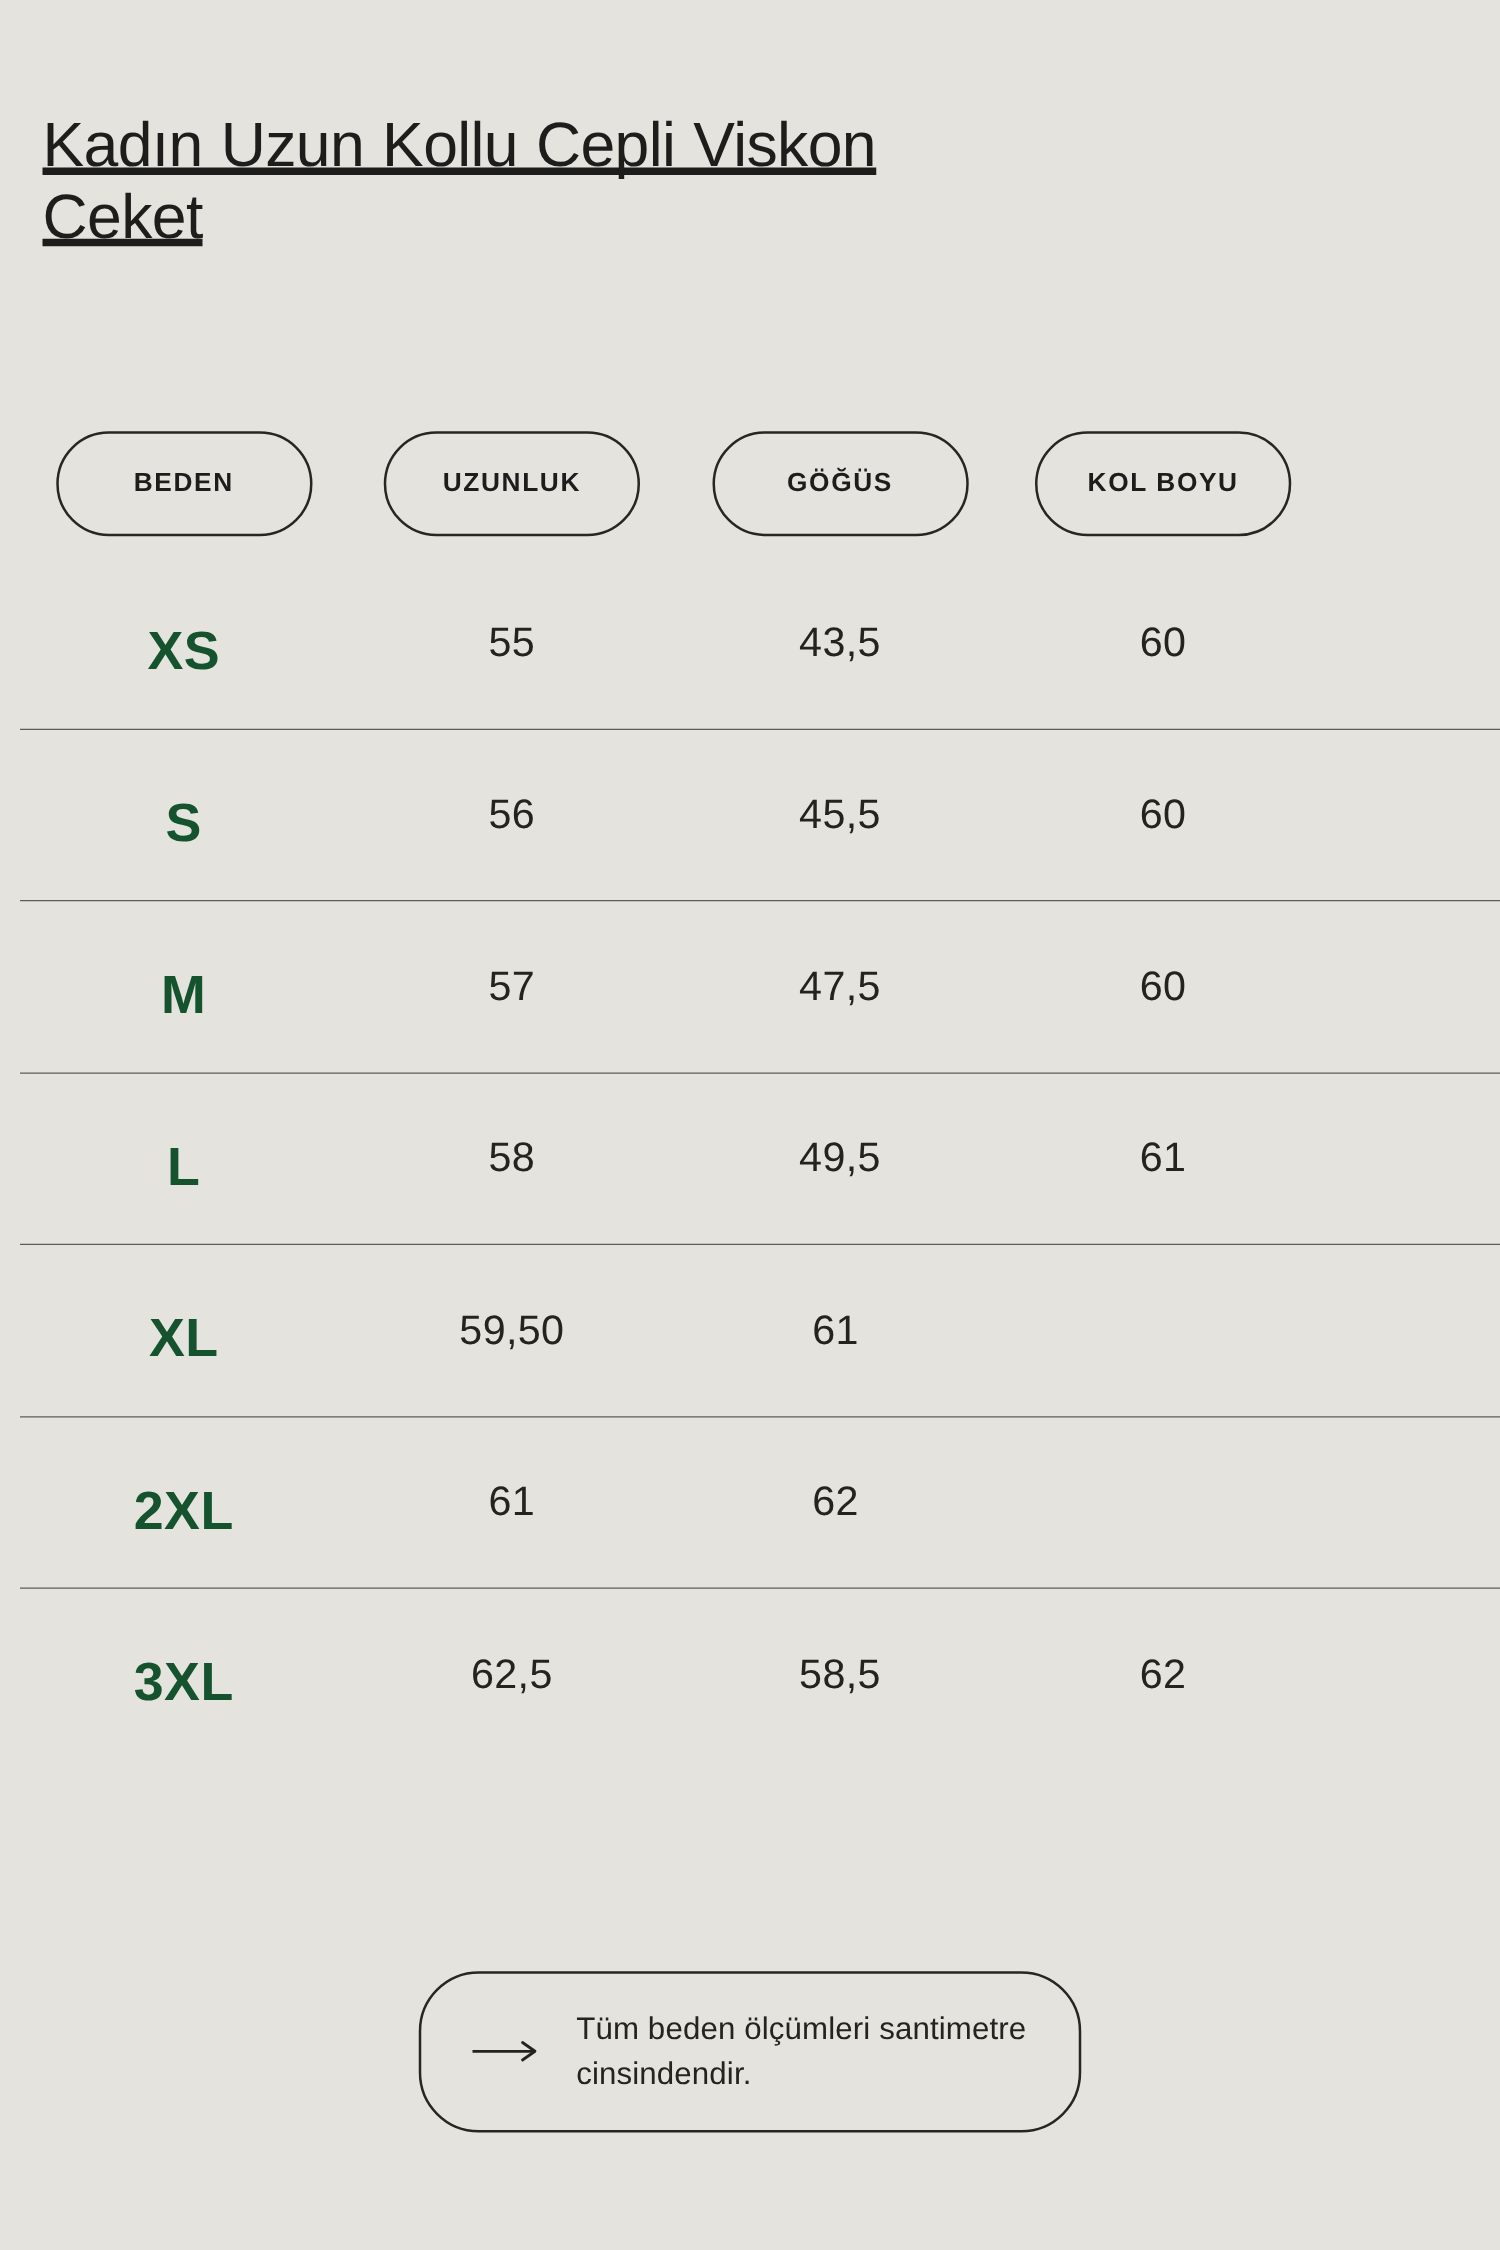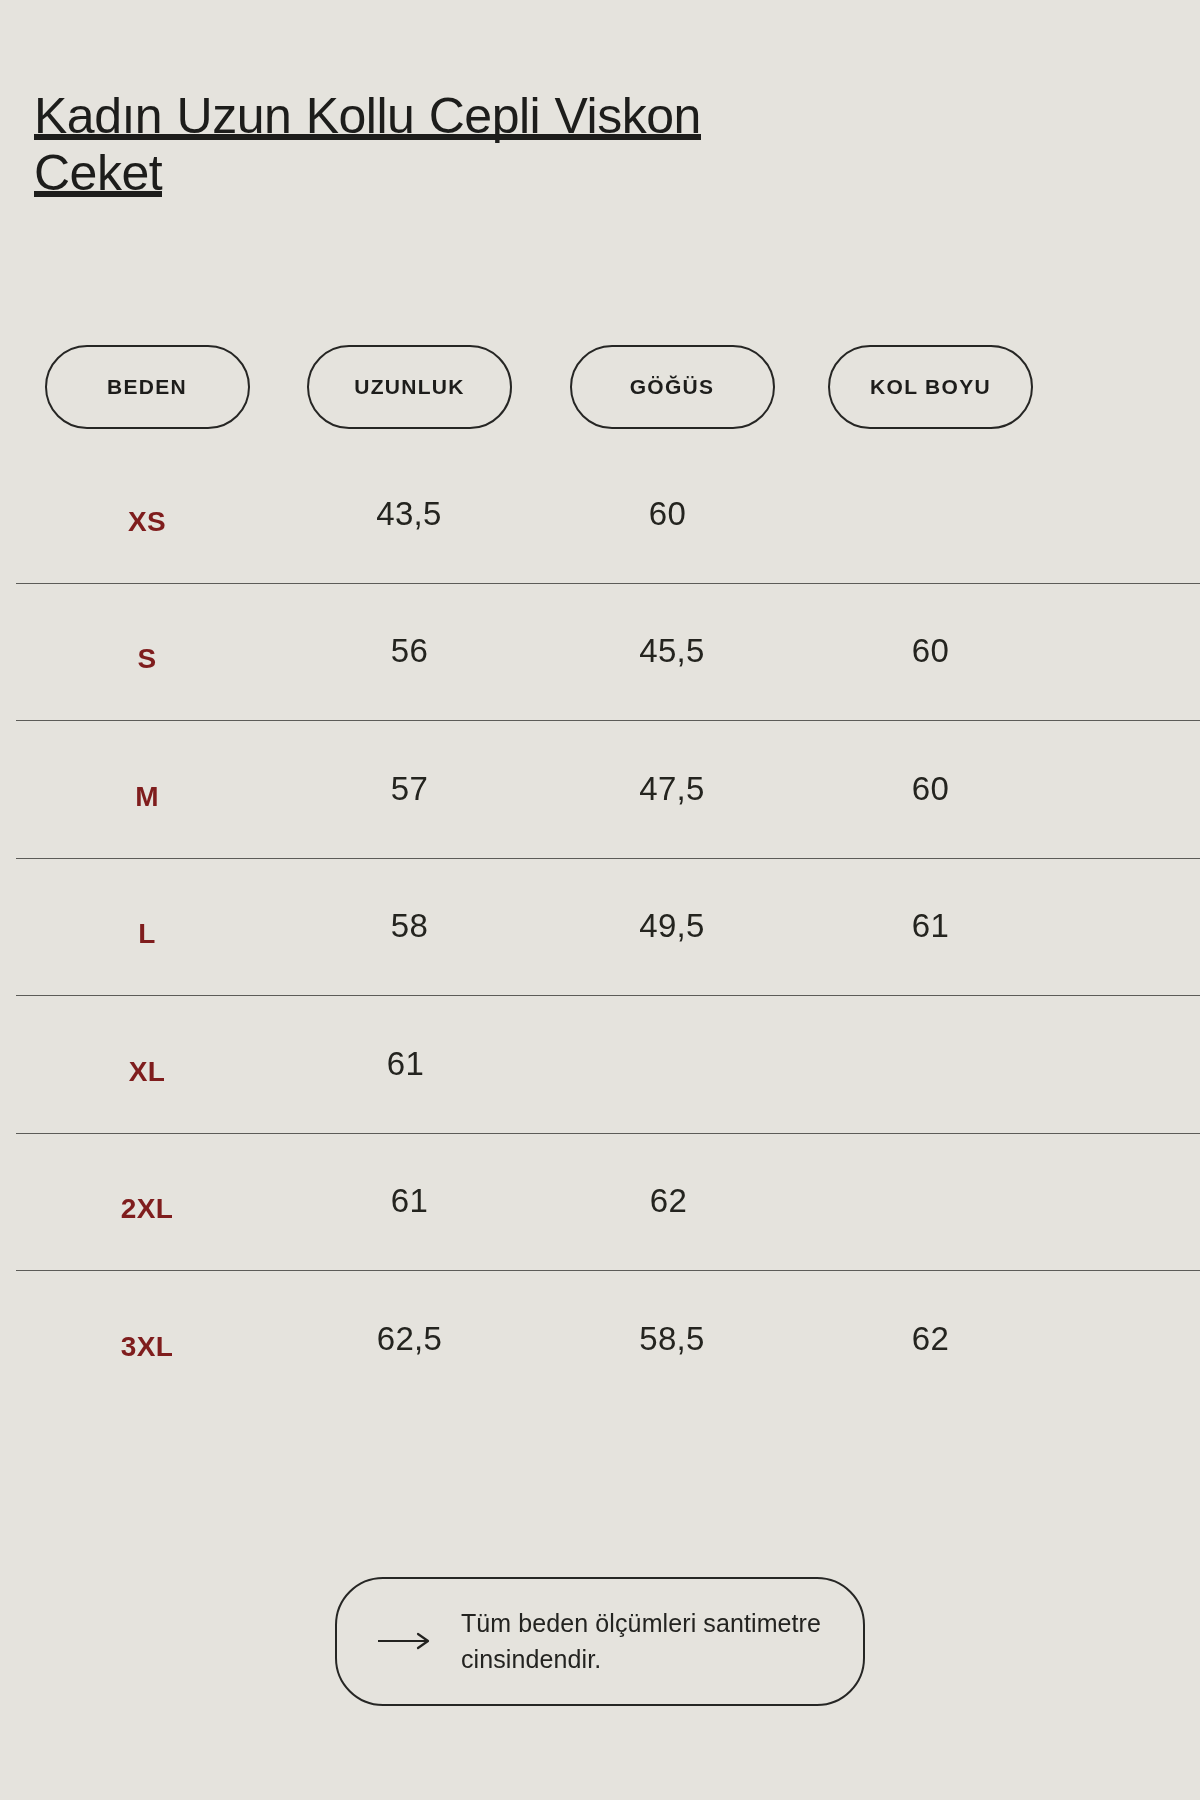--- a/index.html
+++ b/index.html
@@ -127,24 +127,24 @@
     content: "";
     position: absolute;
     top: 0;
     left: 0;
     width: 1200px;
     height: 1px;
     background: #5c5c58;
   }
 
   .size-label {
-    font-size: 28px;
+    font-size: 43px;
     font-weight: 700;
     letter-spacing: 0.4px;
-    color: #7f1d1d;
+    color: #14532d;
   }
 
   .value {
     font-size: 33px;
     font-weight: 400;
     letter-spacing: 0.3px;
     color: #24241f;
   }
 
   
@@ -210,20 +210,23 @@
       </div>
       <div class="cell c-kol">
         <span class="pill pill-kol">KOL BOYU</span>
       </div>
     </div>
 
     <div class="row data-row">
       <div class="cell c-beden">
           <span class="size-label">XS</span>
         </div>
+      <div class="cell c-uzun">
+          <span class="value">55</span>
+        </div>
       <div class="cell c-gogus">
           <span class="value">43,5</span>
         </div>
       <div class="cell c-kol">
           <span class="value">60</span>
         </div>
     </div>
 
     <div class="row data-row">
       <div class="cell c-beden">
@@ -266,20 +269,23 @@
           <span class="value">49,5</span>
         </div>
       <div class="cell c-kol">
           <span class="value">61</span>
         </div>
     </div>
 
     <div class="row data-row">
       <div class="cell c-beden">
           <span class="size-label">XL</span>
+        </div>
+      <div class="cell c-uzun">
+          <span class="value">59,50</span>
         </div>
       <div class="cell c-kol">
           <span class="value">61</span>
         </div>
     </div>
 
     <div class="row data-row">
       <div class="cell c-beden">
           <span class="size-label">2XL</span>
         </div>

